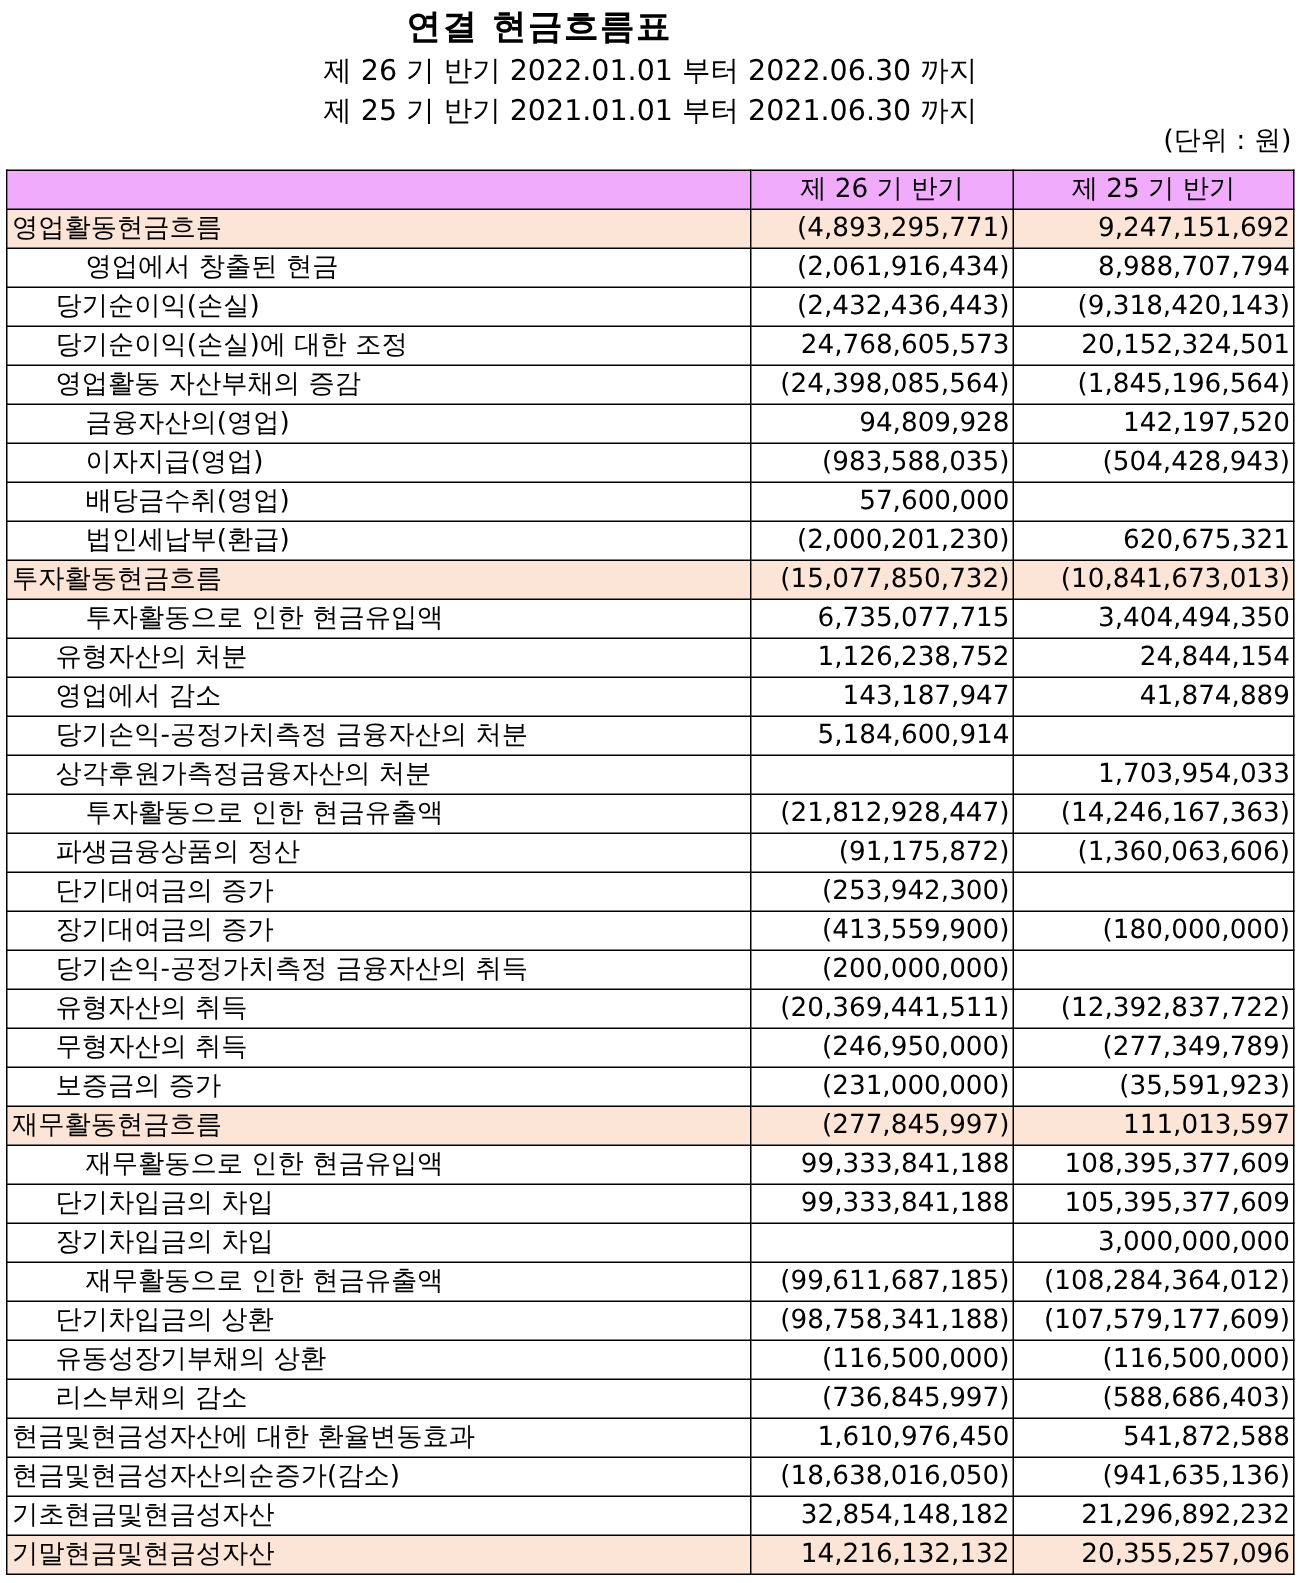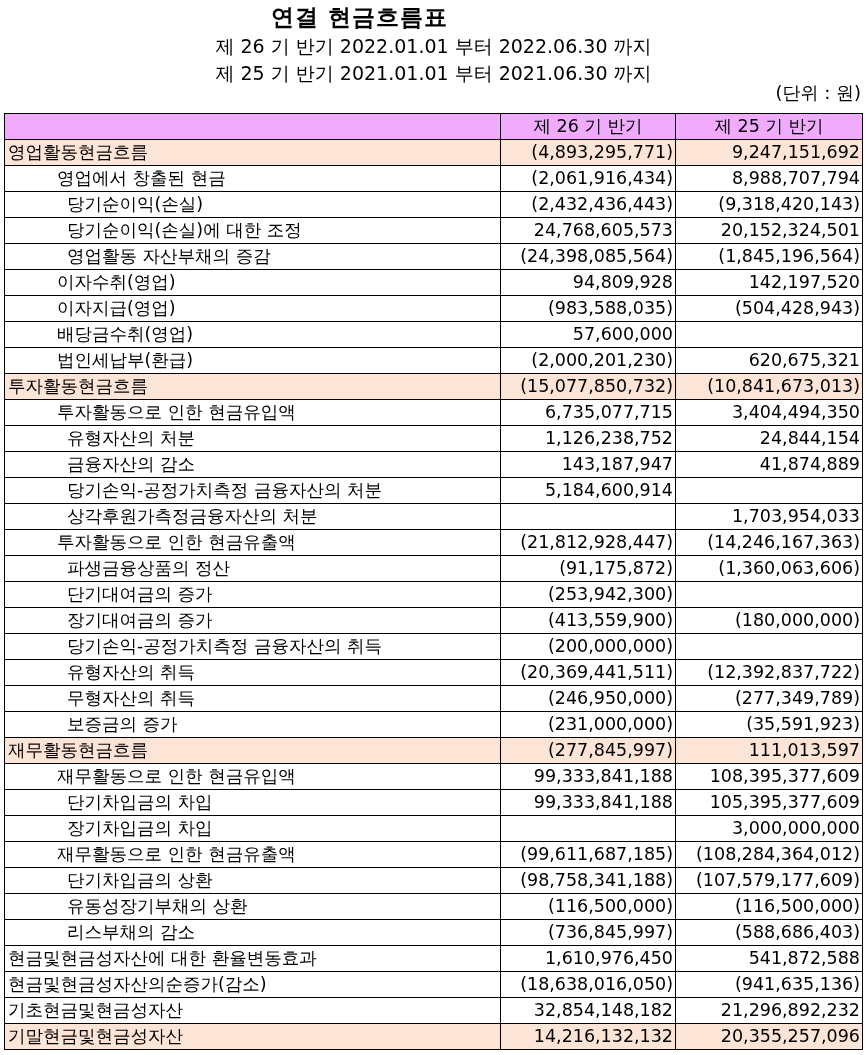--- a/index.html
+++ b/index.html
@@ -13,21 +13,21 @@
   table { position:absolute; left:4px; top:113px; border-collapse:collapse;
           table-layout:fixed; width:858px; }
   col.c0 { width:496px; } col.c1 { width:175px; } col.c2 { width:187px; }
   td, th { border:1px solid #000; height:25px; padding:0 3px; font-size:17.5px;
            font-weight:normal; white-space:nowrap; overflow:hidden; line-height:25px; }
   th { background:#f0abfc; text-align:center; }
   td.num { text-align:right; padding-right:2px; }
   tr.section td { background:#fce4d6; }
   .lv0 { padding-left:3px;margin-top:20px; }
   .lv1 { padding-left:52px; }
-  .lv2 { padding-left:62px; }
+  .lv2 { padding-left:32px; }
 </style>
 </head>
 <body>
 
 <div class="title">연결 현금흐름표</div>
 <div class="period p1">제 26 기 반기 2022.01.01 부터 2022.06.30 까지</div>
 <div class="period p2">제 25 기 반기 2021.01.01 부터 2021.06.30 까지</div>
 <div class="unit">(단위 : 원)</div>
 
 <table>
@@ -63,21 +63,21 @@
         <td class="lv2">당기순이익(손실)에 대한 조정</td>
         <td class="num">24,768,605,573</td>
         <td class="num">20,152,324,501</td>
       </tr>
       <tr>
         <td class="lv2">영업활동 자산부채의 증감</td>
         <td class="num">(24,398,085,564)</td>
         <td class="num">(1,845,196,564)</td>
       </tr>
       <tr>
-        <td class="lv1">이자수취(영업)</td>
+        <td class="lv1">금융자산의(영업)</td>
         <td class="num">94,809,928</td>
         <td class="num">142,197,520</td>
       </tr>
       <tr>
         <td class="lv1">이자지급(영업)</td>
         <td class="num">(983,588,035)</td>
         <td class="num">(504,428,943)</td>
       </tr>
       <tr>
         <td class="lv1">배당금수취(영업)</td>
@@ -98,21 +98,21 @@
         <td class="lv1">투자활동으로 인한 현금유입액</td>
         <td class="num">6,735,077,715</td>
         <td class="num">3,404,494,350</td>
       </tr>
       <tr>
         <td class="lv2">유형자산의 처분</td>
         <td class="num">1,126,238,752</td>
         <td class="num">24,844,154</td>
       </tr>
       <tr>
-        <td class="lv2">금융자산의 감소</td>
+        <td class="lv2">영업에서 감소</td>
         <td class="num">143,187,947</td>
         <td class="num">41,874,889</td>
       </tr>
       <tr>
         <td class="lv2">당기손익-공정가치측정 금융자산의 처분</td>
         <td class="num">5,184,600,914</td>
         <td class="num"></td>
       </tr>
       <tr>
         <td class="lv2">상각후원가측정금융자산의 처분</td>

